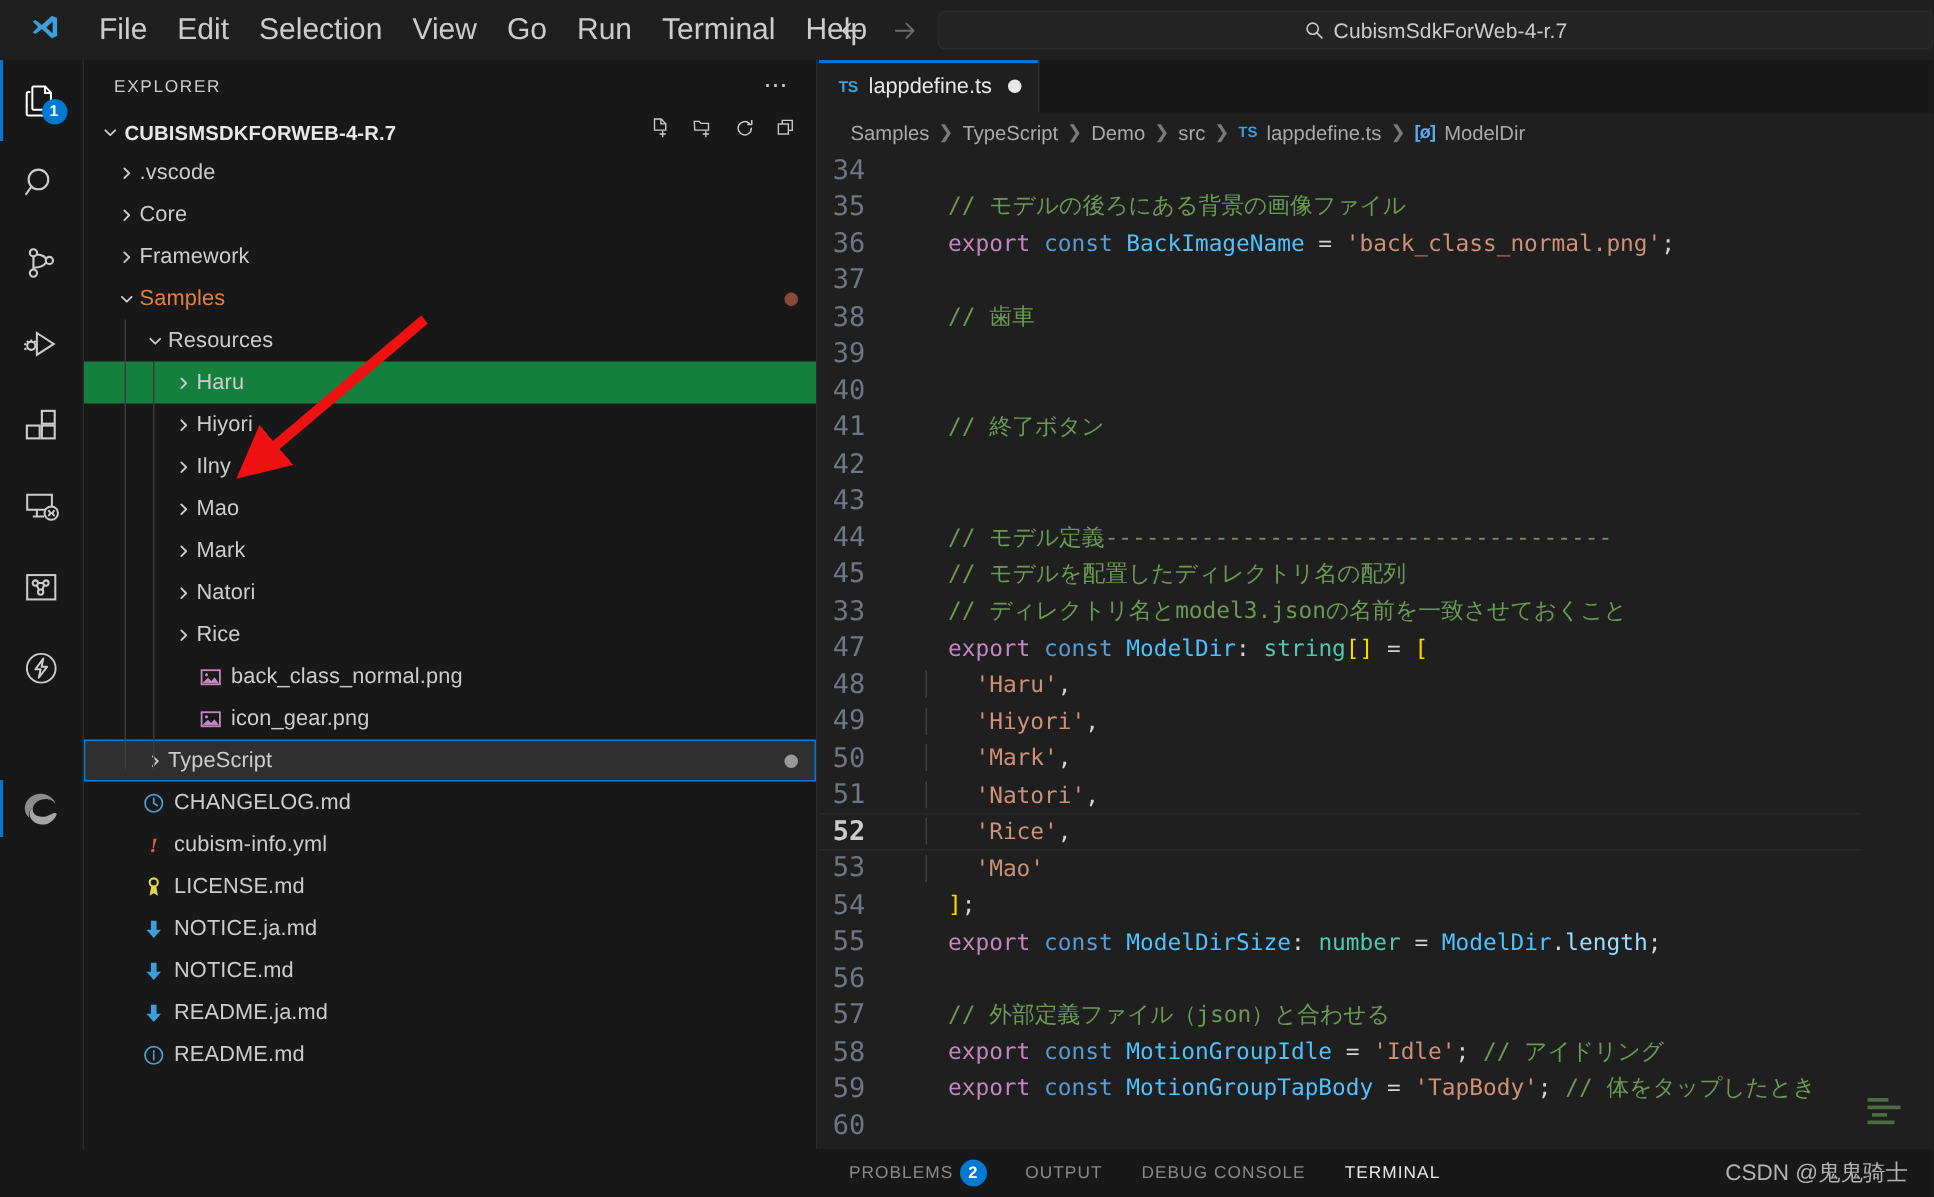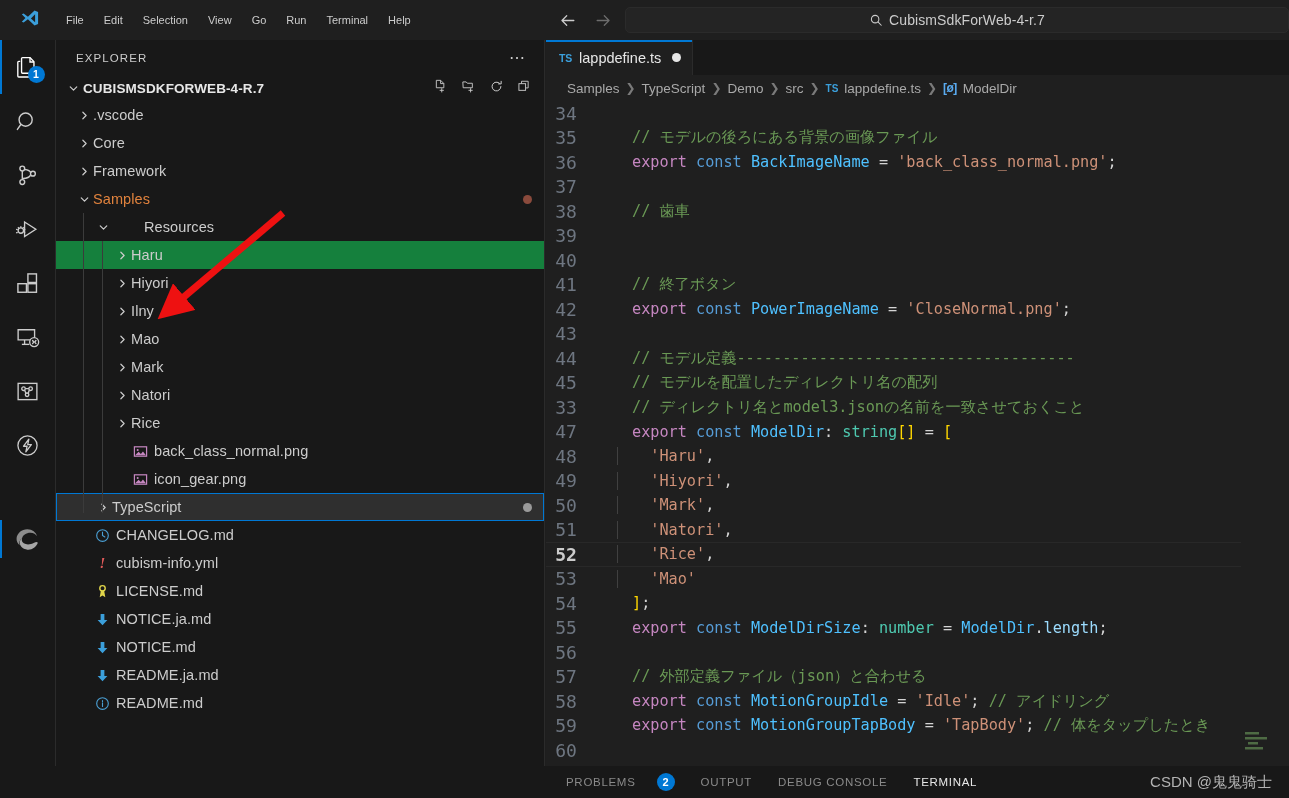--- a/index.html
+++ b/index.html
@@ -12,21 +12,21 @@
   #app{ position:relative; width:1289px; height:798px; background:#1e1e1e; }
 
   
   .titlebar{
     position:absolute; top:0; left:0; width:1289px; height:40px;
     background:#1f1f1f; display:flex; align-items:center;
   }
   .vscode-logo{ width:56px; height:40px; display:flex; align-items:center; justify-content:center; }
   .menus{ display:flex; align-items:center; height:40px; }
   .menu-item{
-    color:#cccccc; font-size:11px; padding:3px 9px; margin:0 1px;
+    color:#cccccc; font-size:20px; padding:3px 9px; margin:0 1px;
     line-height:18px; border-radius:3px; cursor:default; white-space:nowrap;
   }
 
   .tb-nav{ position:absolute; left:556px; top:0; height:40px; display:flex; align-items:center; gap:14px; }
   .navbtn{ width:22px; height:22px; display:flex; align-items:center; justify-content:center; }
 
   .cmdcenter{
     position:absolute; left:625px; top:7px; width:664px; height:26px;
     background:#242424; border:1px solid #2b2b2b; border-radius:5px;
     display:flex; align-items:center; justify-content:center; gap:6px;
@@ -161,21 +161,21 @@
   }
   .mm-sliver{ position:absolute; left:2px; bottom:10px; }
 
   
   .panel{
     position:absolute; left:546px; top:766px; width:743px; height:32px;
     background:#181818; display:flex; align-items:center; padding-left:20px; gap:0;
   }
   .ptab{
     color:#8a8a8a; font-size:11.5px; letter-spacing:.7px; margin-right:26px;
-    display:flex; align-items:center; gap:21px; cursor:pointer;
+    display:flex; align-items:center; gap:4px; cursor:pointer;
   }
   .ptab.active{ color:#e7e7e7; }
   .pbadge{
     min-width:18px; height:18px; padding:0 5px; border-radius:9px;
     background:#0078d4; color:#fff; font-size:11px; font-weight:600;
     display:flex; align-items:center; justify-content:center; letter-spacing:0;
   }
   .watermark{
     position:absolute; right:17px; top:50%; transform:translateY(-50%);
     color:#b3b3b3; font-size:15px; white-space:nowrap;
@@ -367,21 +367,21 @@
         </div>
         <div class="row" style="padding-left: 20px;">
           <span class="chev">
             <svg width="13" height="13" viewBox="0 0 16 16" fill="none" stroke="#cccccc" stroke-width="1.5" stroke-linecap="round" stroke-linejoin="round">
               <path d="M4 6l4 4 4-4"></path>
             </svg>
           </span>
           <span class="row-label mod-orange">Samples</span>
           <span class="tail-dot" style="background:#8a4a3c"></span>
         </div>
-        <div class="row" style="padding-left: 39px; gap: 32px;">
+        <div class="row" style="padding-left: 39px;">
           <span class="chev">
             <svg width="13" height="13" viewBox="0 0 16 16" fill="none" stroke="#cccccc" stroke-width="1.5" stroke-linecap="round" stroke-linejoin="round">
               <path d="M4 6l4 4 4-4"></path>
             </svg>
           </span>
           <span class="row-label">Resources</span>
         </div>
         <div class="row hover" style="padding-left: 58px;">
           <span class="chev">
             <svg width="13" height="13" viewBox="0 0 16 16" fill="none" stroke="#cccccc" stroke-width="1.5" stroke-linecap="round" stroke-linejoin="round">
@@ -578,21 +578,21 @@
     <div class="code-wrap">
       <div id="code">
           <div class="codeline"><span class="ln">34</span><span class="content"></span></div>
           <div class="codeline"><span class="ln">35</span><span class="content"><span class="cm">// モデルの後ろにある背景の画像ファイル</span></span></div>
           <div class="codeline"><span class="ln">36</span><span class="content"><span class="kw">export </span><span class="kw2">const </span><span class="var">BackImageName</span><span class="op"> = </span><span class="str">'back_class_normal.png'</span><span class="op">;</span></span></div>
           <div class="codeline"><span class="ln">37</span><span class="content"></span></div>
           <div class="codeline"><span class="ln">38</span><span class="content"><span class="cm">// 歯車</span></span></div>
           <div class="codeline"><span class="ln">39</span></div>
           <div class="codeline"><span class="ln">40</span><span class="content"></span></div>
           <div class="codeline"><span class="ln">41</span><span class="content"><span class="cm">// 終了ボタン</span></span></div>
-          <div class="codeline"><span class="ln">42</span><span class="content"><span class="kw">export </span><span class="kw2">const </span><span class="var">PowerImageName</span><span class="op"> = </span><span class="str">'CloseNormal.png'</span><span class="op">;</span></span></div>
+          <div class="codeline"><span class="ln">42</span></div>
           <div class="codeline"><span class="ln">43</span><span class="content"></span></div>
           <div class="codeline"><span class="ln">44</span><span class="content"><span class="cm">// モデル定義-------------------------------------</span></span></div>
           <div class="codeline"><span class="ln">45</span><span class="content"><span class="cm">// モデルを配置したディレクトリ名の配列</span></span></div>
           <div class="codeline"><span class="ln">33</span><span class="content"><span class="cm">// ディレクトリ名とmodel3.jsonの名前を一致させておくこと</span></span></div>
           <div class="codeline"><span class="ln">47</span><span class="content"><span class="kw">export </span><span class="kw2">const </span><span class="var">ModelDir</span><span class="op">: </span><span class="ty">string</span><span class="brk">[]</span><span class="op"> = </span><span class="brk">[</span></span></div>
           <div class="codeline"><span class="ln">48</span><span class="content"><span class="indent-guide"></span><span class="pl">  </span><span class="str">'Haru'</span><span class="op">,</span></span></div>
           <div class="codeline"><span class="ln">49</span><span class="content"><span class="indent-guide"></span><span class="pl">  </span><span class="str">'Hiyori'</span><span class="op">,</span></span></div>
           <div class="codeline"><span class="ln">50</span><span class="content"><span class="indent-guide"></span><span class="pl">  </span><span class="str">'Mark'</span><span class="op">,</span></span></div>
           <div class="codeline"><span class="ln">51</span><span class="content"><span class="indent-guide"></span><span class="pl">  </span><span class="str">'Natori'</span><span class="op">,</span></span></div>
           <div class="codeline current"><span class="ln">52</span><span class="content"><span class="indent-guide"></span><span class="pl">  </span><span class="str">'Rice'</span><span class="op">,</span></span></div>

